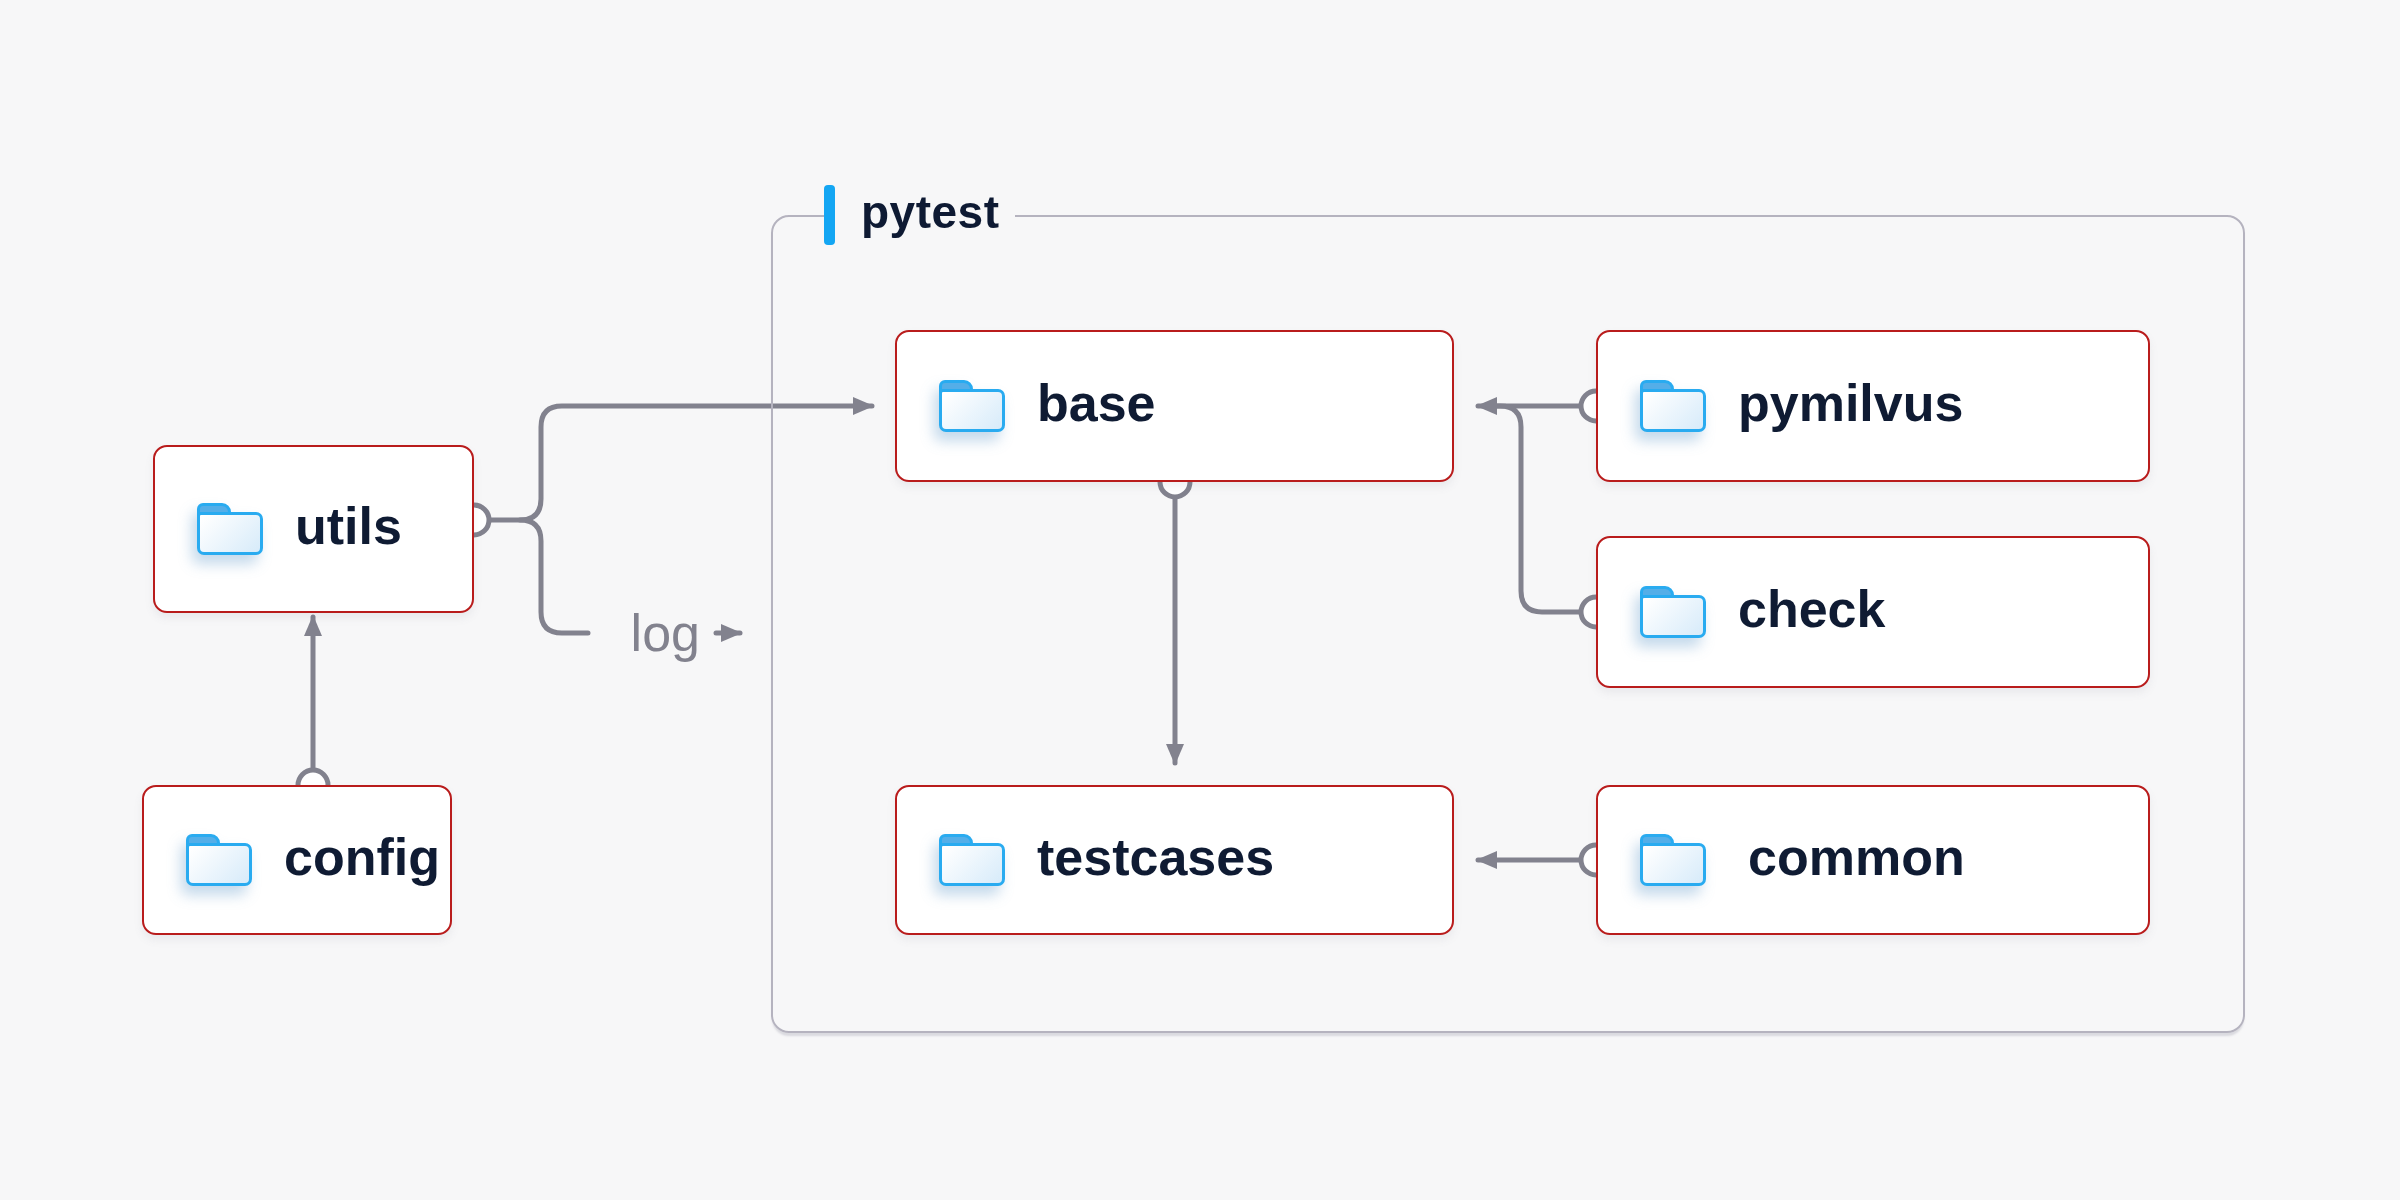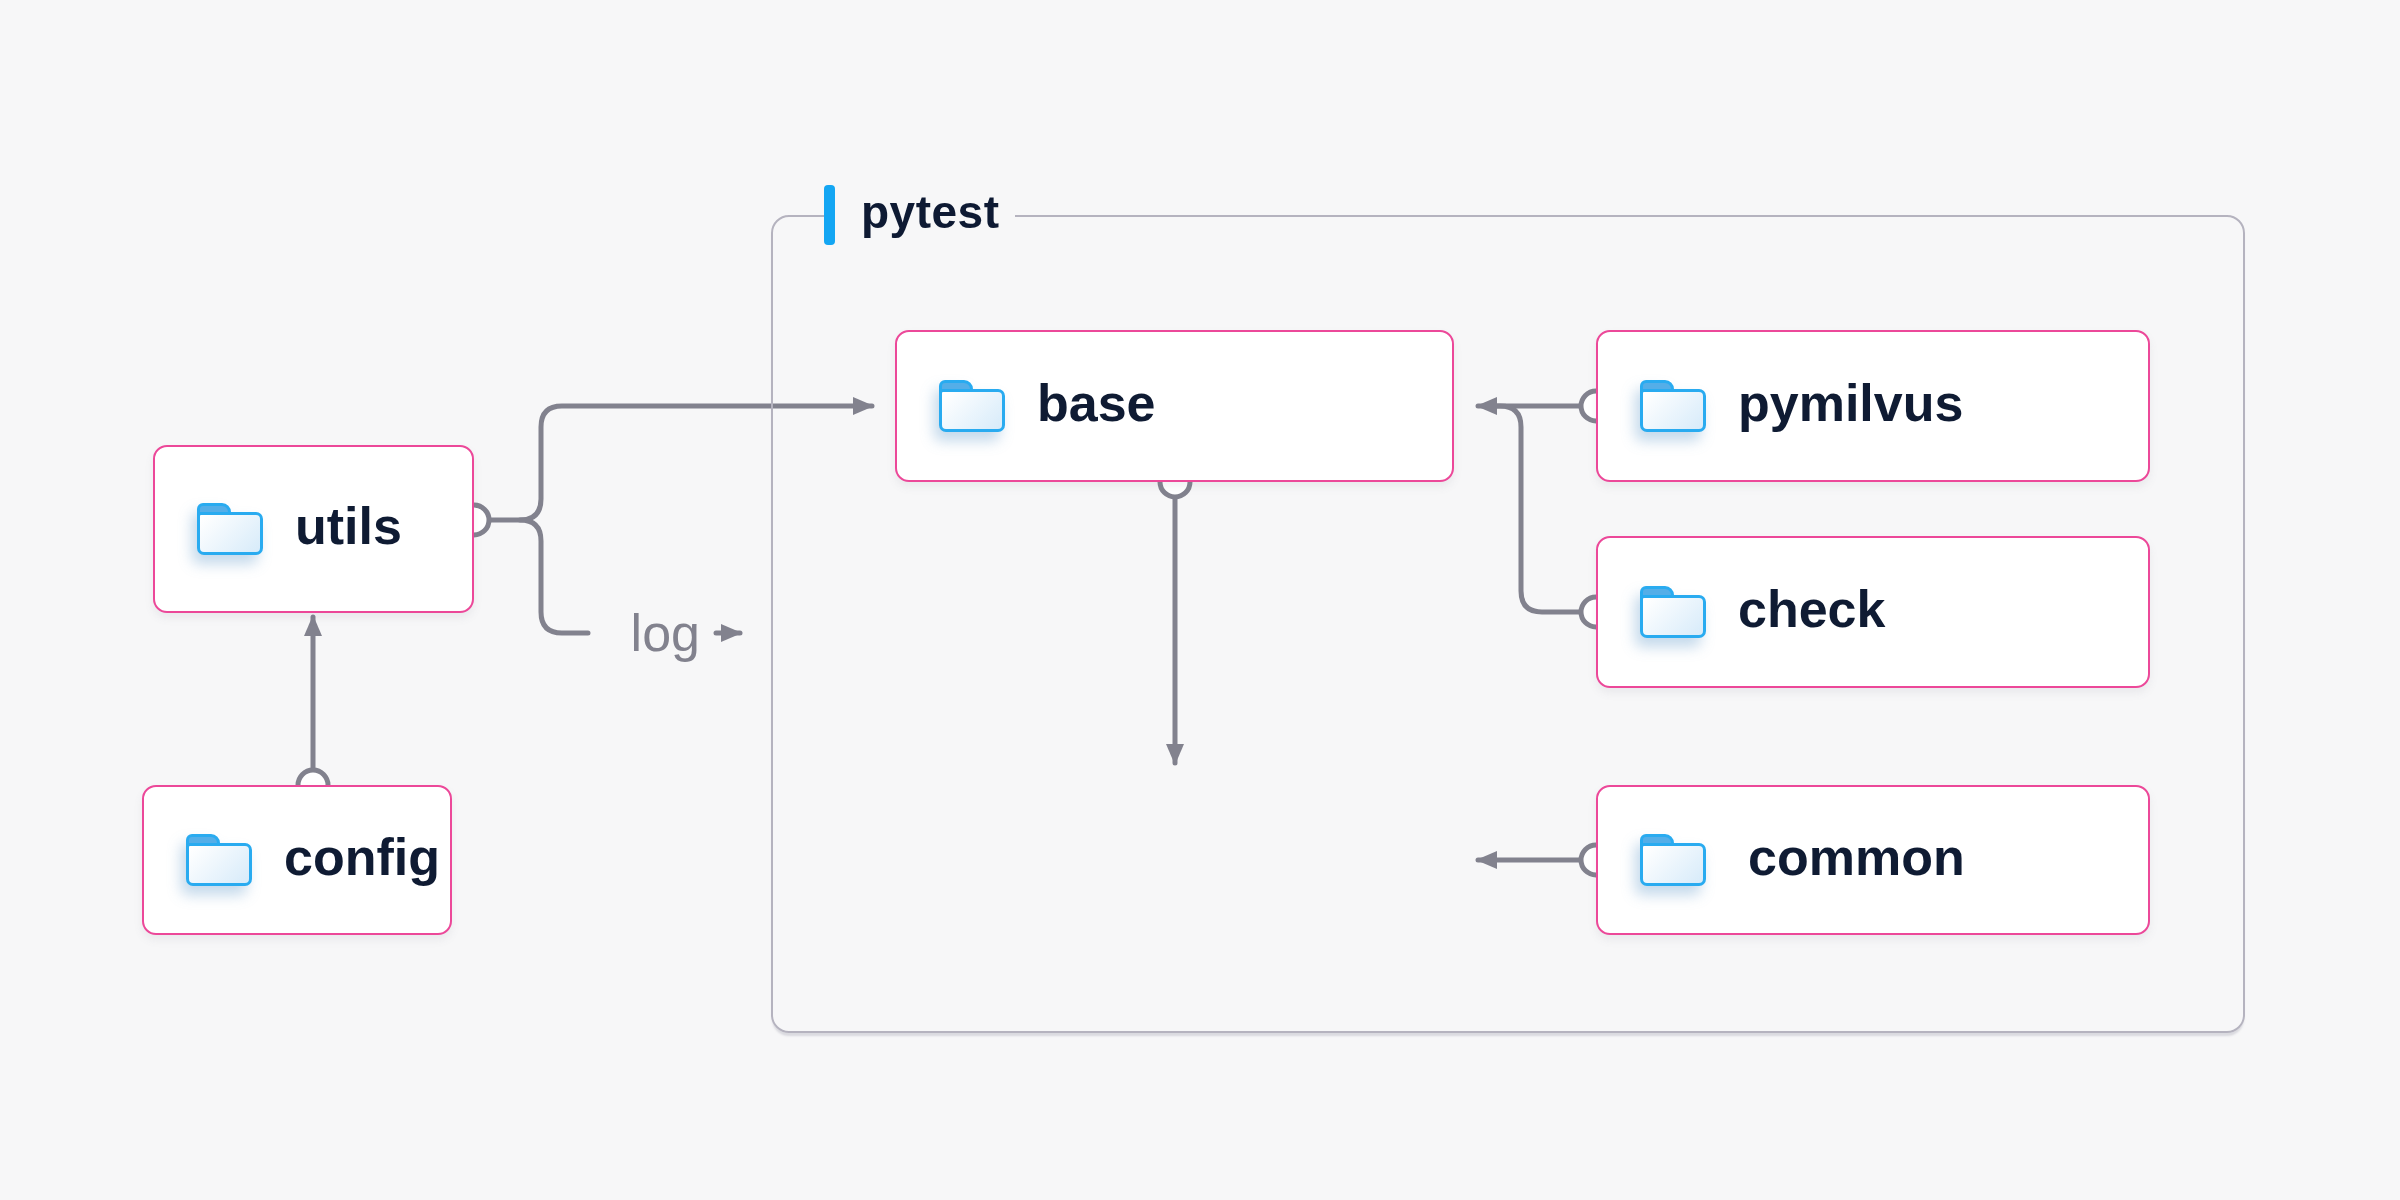--- a/index.html
+++ b/index.html
@@ -69,21 +69,21 @@
     font-weight: 700;
     color: #0e1a33;
     letter-spacing: 0.5px;
     line-height: 1;
     padding-bottom: 6px;
   }
   
   .node {
     position: absolute;
     background: #ffffff;
-    border: 2px solid #ec4899;
+    border: 2px solid #b91c1c;
     border-radius: 14px;
     box-shadow: 0 5px 8px rgba(120,120,140,0.10);
     display: flex;
     align-items: center;
     padding-left: 42px;
     box-sizing: border-box;
     gap: 32px;
     z-index: 2;
   }
   .node .nlabel {
@@ -204,20 +204,27 @@
   </div>
 
   <div class="node" id="node-base">
     <span class="folder">
         <span class="tab"></span>
         <span class="fbody"></span>
       </span>
     <span class="nlabel">base</span>
   </div>
 
+  <div class="node" id="node-testcases">
+    <span class="folder">
+        <span class="tab"></span>
+        <span class="fbody"></span>
+      </span>
+    <span class="nlabel">testcases</span>
+  </div>
 
   <div class="node" id="node-check">
     <span class="folder">
         <span class="tab"></span>
         <span class="fbody"></span>
       </span>
     <span class="nlabel">check</span>
   </div>
 
   <div class="node" id="node-pymilvus">

